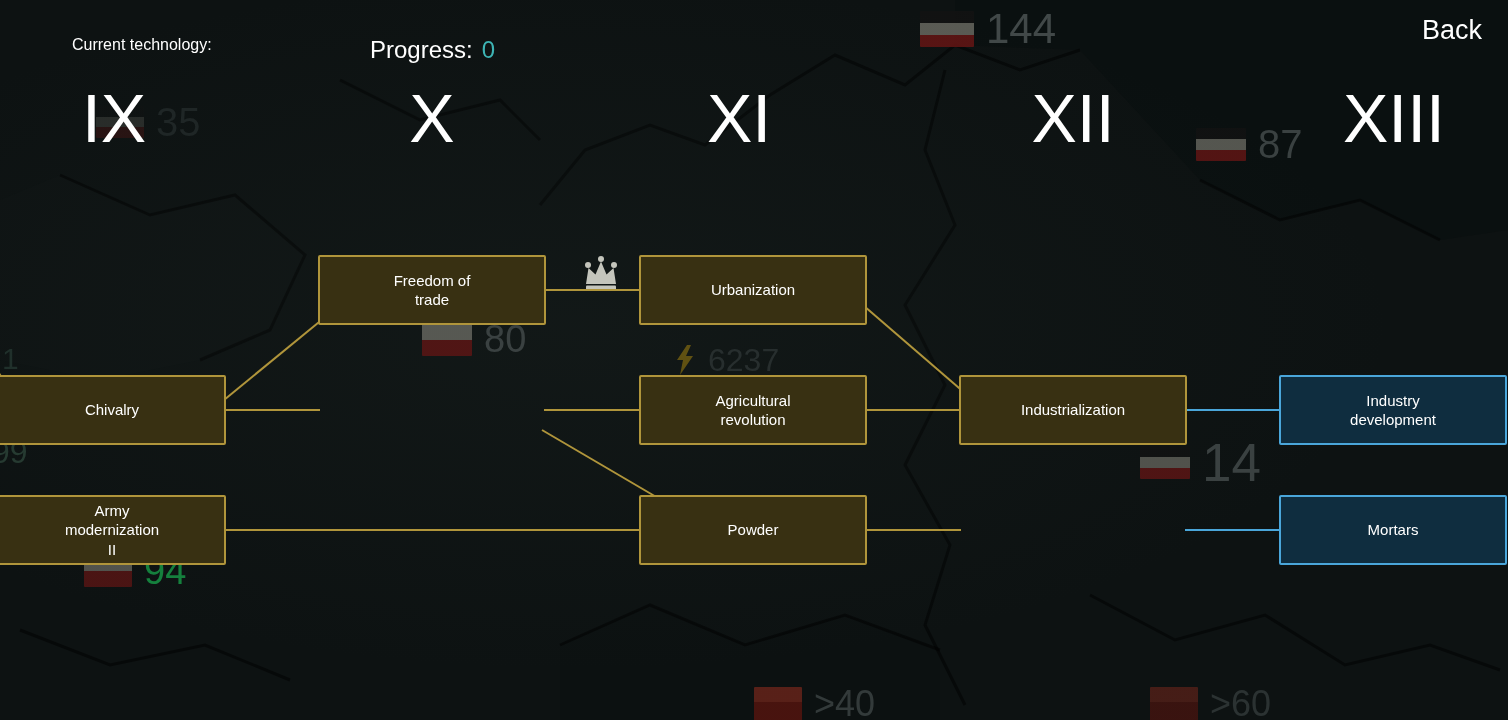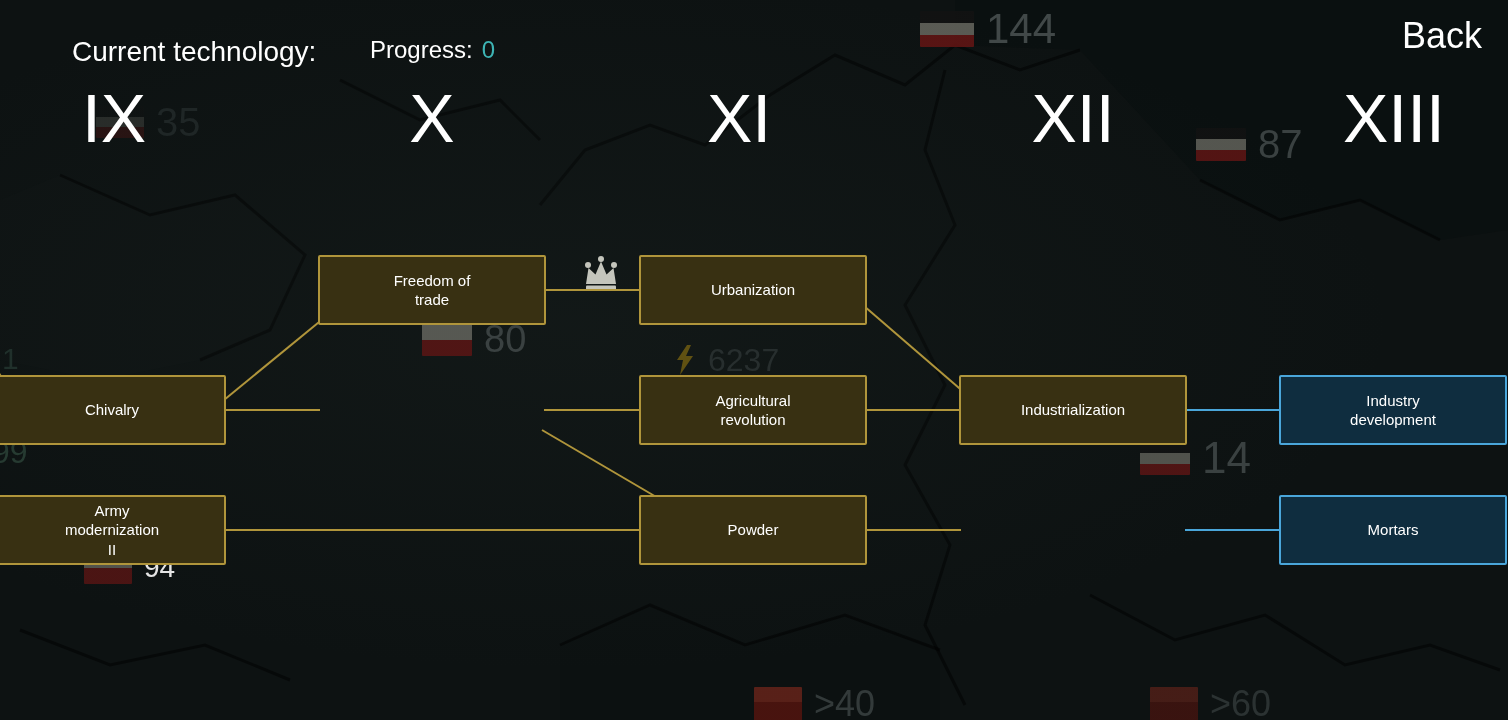--- a/index.html
+++ b/index.html
@@ -6,24 +6,24 @@
   .stage{position:relative;width:1508px;height:720px;overflow:hidden;background:#0d1212;font-family:"Liberation Sans",sans-serif;color:#fff;user-select:none;}
   .vignette{position:absolute;left:0;top:0;width:100%;height:100%;background:radial-gradient(ellipse at 38% 45%, rgba(44,56,52,0.16), rgba(0,0,0,0) 62%);pointer-events:none;}
   svg.map-bg{position:absolute;left:0;top:0;}
   svg.links{position:absolute;left:0;top:0;}
   .links line.gold{stroke:#b0953b;stroke-width:2;}
   .links line.blue{stroke:#4aa6da;stroke-width:2;}
   .node{position:absolute;width:228px;height:70px;display:flex;align-items:center;justify-content:center;text-align:center;border:2px solid #b0953b;background:#383012;color:#fff;font-size:15px;line-height:1.3;border-radius:2px;cursor:pointer;box-sizing:border-box;}
   .node span{white-space:pre-line;}
   .node.next{border-color:#4aa6da;background:#0f2d3f;}
   .numeral{position:absolute;transform:translateX(-50%);font-size:68px;line-height:1;color:#ffffff;font-weight:400;}
-  .hdr{position:absolute;font-size:28px;color:#fff;text-align:center;}
+  .hdr{position:absolute;font-size:16px;color:#fff;text-align:center;}
   .progress-wrap{position:absolute;left:370px;top:36px;font-size:24px;color:#fff;}
   .progress-val{color:#3db4b4;margin-left:9px;}
-  .back-btn{position:absolute;top:15px;right:26px;font-size:36px;color:#fff;cursor:pointer;}
+  .back-btn{position:absolute;top:15px;right:26px;font-size:27px;color:#fff;cursor:pointer;}
   .bg-item{position:absolute;display:flex;align-items:center;gap:12px;}
   .bg-num{line-height:1;text-align:right;}
   .flag{border-radius:1px;}
   .flag.bwr{background:linear-gradient(#121212 33%, #67675f 33% 66%, #651514 66%);}
   .flag.wr{background:linear-gradient(#6e6e66 50%, #651514 50%);}
   .flag.red{background:linear-gradient(#6b241a 45%, #57140e 45%);}
   .crown{position:absolute;}
 </style>
 </head>
 <body>
@@ -64,25 +64,25 @@
     <span class="bg-num" style="font-size:38px;color:#3a4141">80</span>
   </div>
   <div class="bg-item" style="left:674px;top:344px">
     <svg width="22" height="30" viewBox="0 0 22 30">
         <polygon points="13,0 3,15 9,15 6,30 19,11 12,11 17,0" fill="#6f5c12" opacity="0.85"></polygon>
       </svg>
     <span class="bg-num" style="font-size:32px;color:#272e2e">6237</span>
   </div>
   <div class="bg-item" style="left:1140px;top:436px">
     <div class="flag bwr" style="width:50px;height:33px;opacity:.75"></div>
-    <span class="bg-num" style="font-size:44px;color:#3a4141">14</span>
+    <span class="bg-num" style="font-size:53px;color:#3a4141">14</span>
   </div>
   <div class="bg-item" style="left:84px;top:552px">
     <div class="flag wr" style="width:48px;height:32px;opacity:.7"></div>
-    <span class="bg-num" style="font-size:28px;color:#e5e5e5">94</span>
+    <span class="bg-num" style="font-size:38px;color:#15803d">94</span>
   </div>
   <div class="bg-item" style="left:754px;top:686px">
     <div class="flag red" style="width:48px;height:34px;opacity:.8"></div>
     <span class="bg-num" style="font-size:36px;color:#333a3a">&gt;40</span>
   </div>
   <div class="bg-item" style="left:1150px;top:686px">
     <div class="flag red" style="width:48px;height:34px;opacity:.6"></div>
     <span class="bg-num" style="font-size:36px;color:#2b3232">&gt;60</span>
   </div>
   <div class="bg-item" style="left:2px;top:344px">

